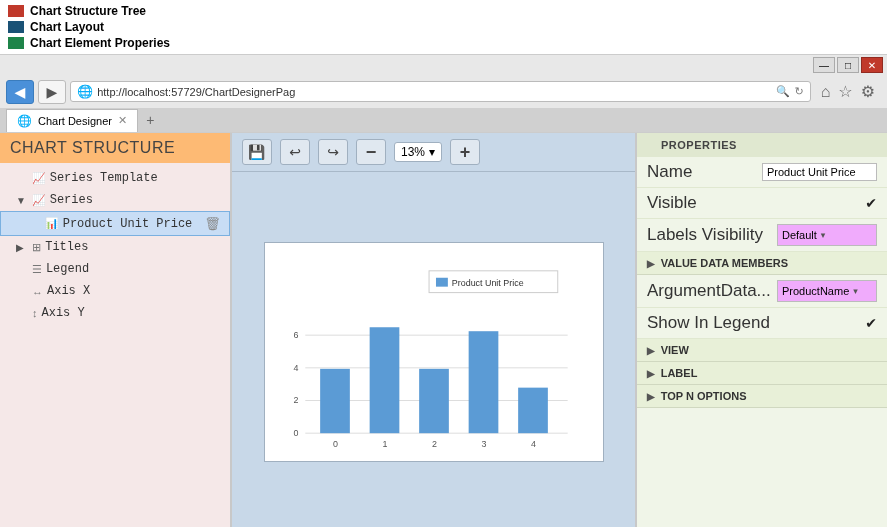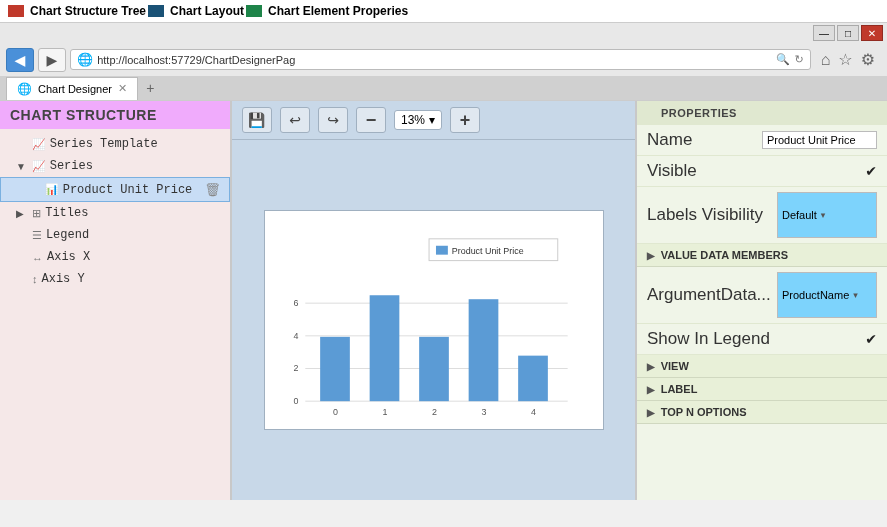--- a/index.html
+++ b/index.html
@@ -3,21 +3,21 @@
   <meta charset="utf-8">
   <style>
     * { box-sizing: border-box; margin: 0; padding: 0; }
     body { font-family: 'Segoe UI', Tahoma, Arial, sans-serif; font-size: 12px; background: #f0f0f0; width: 887px; height: 527px; overflow: hidden; }
 
     
     .legend-bar {
       background: #fff;
       padding: 4px 8px;
       display: flex;
-      flex-direction: row;
+      flex-direction: column;
       gap: 2px;
       border-bottom: 1px solid #ccc;
     }
     .legend-item {
       display: flex;
       align-items: center;
       gap: 6px;
       font-size: 12px;
       font-weight: bold;
     }
@@ -126,24 +126,24 @@
 
     
     .left-panel {
       width: 232px;
       background: #f5e8e8;
       border-right: 2px solid #c8c8c8;
       display: flex;
       flex-direction: column;
     }
     .panel-title {
-      background: #f0abfc;
+      background: #fdba74;
       padding: 6px 10px;
-      font-size: 14px;
-      font-weight: bold;
+      font-size: 16px;
+      font-weight: normal;
       color: #444;
       letter-spacing: 0.5px;
     }
     .tree-container {
       flex: 1;
       padding: 4px 0;
       overflow-y: auto;
     }
     .tree-item {
       display: flex;
@@ -263,23 +263,23 @@
       background: #e8f0d8;
       border-bottom: 1px solid #d0d8c0;
       font-size: 11px;
       font-weight: bold;
       color: #333;
       gap: 6px;
       cursor: pointer;
     }
     .section-arrow { font-size: 10px; color: #555; }
     .dropdown-btn {
-      background: #7dd3fc;
+      background: #f0abfc;
       border: 1px solid #bbb;
-      padding: 16px 4px;
+      padding: 4px 4px;
       font-size: 11px;
       display: flex;
       align-items: center;
       gap: 4px;
       min-width: 100px;
       cursor: pointer;
     }
     .dropdown-arrow { font-size: 9px; color: #555; }
 
     

